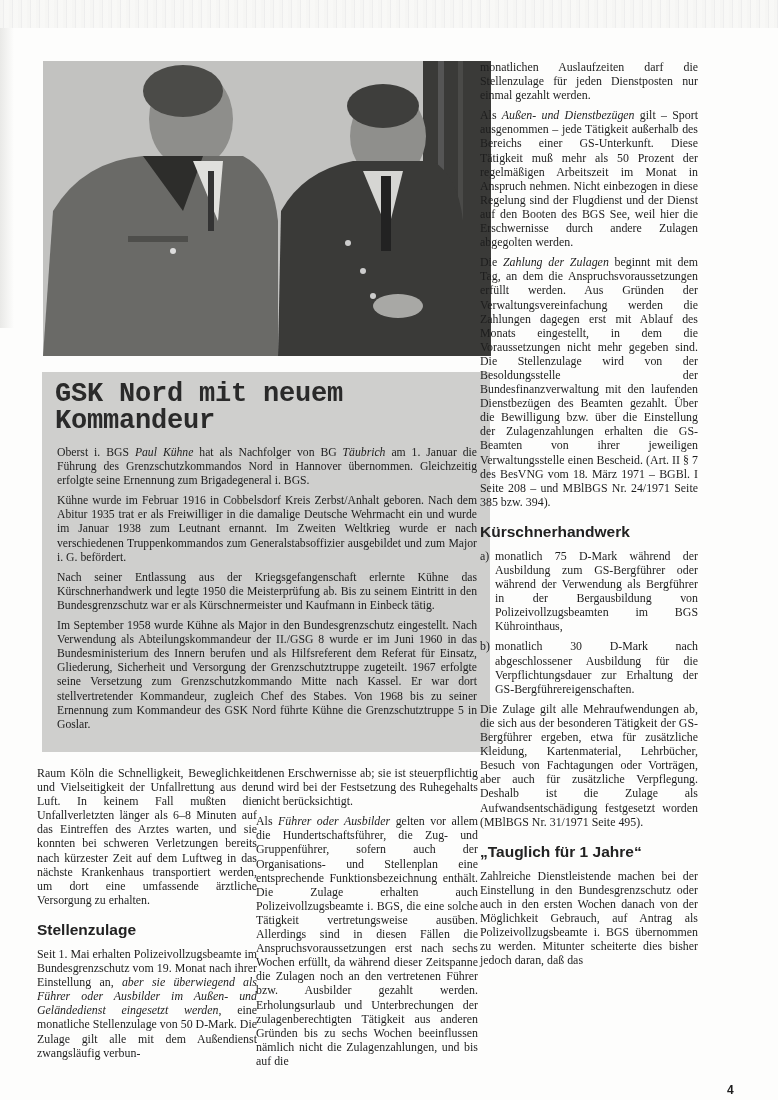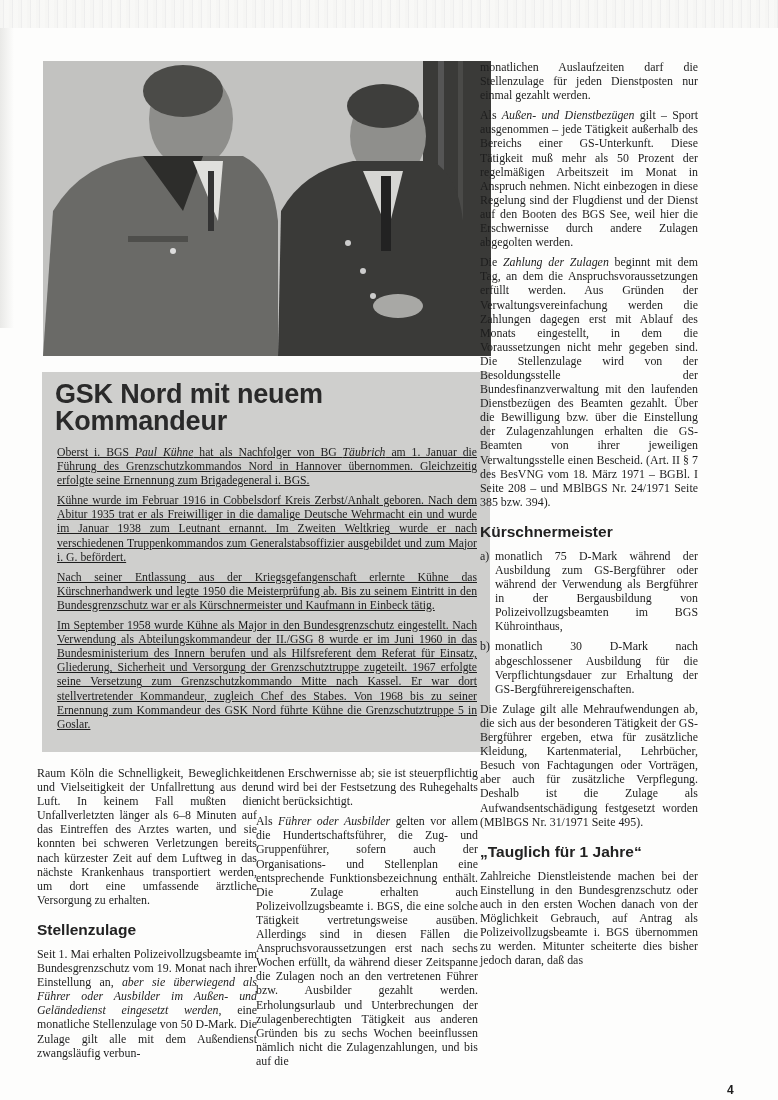--- a/index.html
+++ b/index.html
@@ -22,28 +22,28 @@
     position:absolute; left:43px; top:61px; width:448px; height:295px;
     background:#a8a8a6; overflow:hidden;
   }
   .photo svg { display:block; }
   .gray-box {
     position:absolute; left:42px; top:372px; width:448px; height:380px;
     background:#cfcfcd;
   }
   .gray-box h1 {
     margin:0; position:absolute; left:13px; top:9px; width:420px;
-    font-family:Liberation Sans, sans-serif; font-weight:bold;
+    font-family:Liberation Mono, monospace; font-weight:bold;
     font-size:27px; line-height:27px; color:#2a2a2a; letter-spacing:-0.2px;
   }
   .gray-box .body {
     position:absolute; left:15px; top:74px; width:420px;
     font-size:11.7px; line-height:14.1px; text-align:justify;
   }
-  .gray-box .body p { margin:0 0 6px 0;text-decoration:underline; }
+  .gray-box .body p { margin:0 0 6px 0; }
   .col {
     position:absolute; font-size:11.9px; line-height:14.1px; text-align:justify;
   }
   .col p { margin:0 0 6px 0; }
   .col h2 {
     font-family:"Liberation Sans","DejaVu Sans",sans-serif; font-weight:bold;
     font-size:15.5px; line-height:18px; margin:14px 0 8px 0; color:#222;
     text-align:left;
   }
   .col1 { left:37px; top:766px; width:220px; }
@@ -111,21 +111,21 @@
 
 <div class="col col2">
   <p>denen Erschwernisse ab; sie ist steuerpflichtig und wird bei der Festsetzung des Ruhegehalts nicht berücksichtigt.</p>
   <p>Als <i>Führer oder Ausbilder</i> gelten vor allem die Hundertschaftsführer, die Zug- und Gruppenführer, sofern auch der Organisations- und Stellenplan eine entsprechende Funktionsbezeichnung enthält. Die Zulage erhalten auch Polizeivollzugsbeamte i. BGS, die eine solche Tätigkeit vertretungsweise ausüben. Allerdings sind in diesen Fällen die Anspruchsvoraussetzungen erst nach sechs Wochen erfüllt, da während dieser Zeitspanne die Zulagen noch an den vertretenen Führer bzw. Ausbilder gezahlt werden. Erholungsurlaub und Unterbrechungen der zulagenberechtigten Tätigkeit aus anderen Gründen bis zu sechs Wochen beeinflussen nämlich nicht die Zulagenzahlungen, und bis auf die</p>
 </div>
 
 <div class="col col3">
   <p>monatlichen Auslaufzeiten darf die Stellenzulage für jeden Dienstposten nur einmal gezahlt werden.</p>
   <p>Als <i>Außen- und Dienstbezügen</i> gilt – Sport ausgenommen – jede Tätigkeit außerhalb des Bereichs einer GS-Unterkunft. Diese Tätigkeit muß mehr als 50 Prozent der regelmäßigen Arbeitszeit im Monat in Anspruch nehmen. Nicht einbezogen in diese Regelung sind der Flugdienst und der Dienst auf den Booten des BGS See, weil hier die Erschwernisse durch andere Zulagen abgegolten werden.</p>
   <p>Die <i>Zahlung der Zulagen</i> beginnt mit dem Tag, an dem die Anspruchsvoraussetzungen erfüllt werden. Aus Gründen der Verwaltungsvereinfachung werden die Zahlungen dagegen erst mit Ablauf des Monats eingestellt, in dem die Voraussetzungen nicht mehr gegeben sind. Die Stellenzulage wird von der Besoldungsstelle der Bundesfinanzverwaltung mit den laufenden Dienstbezügen des Beamten gezahlt. Über die Bewilligung bzw. über die Einstellung der Zulagenzahlungen erhalten die GS-Beamten von ihrer jeweiligen Verwaltungsstelle einen Bescheid. (Art. II § 7 des BesVNG vom 18. März 1971 – BGBl. I Seite 208 – und MBlBGS Nr. 24/1971 Seite 385 bzw. 394).</p>
-  <h2>Kürschnermeister</h2>
+  <h2>Kürschnerhandwerk</h2>
   <div class="list-item">
     <span class="marker">a)</span>
     <span class="txt">monatlich 75 D-Mark während der Ausbildung zum GS-Bergführer oder während der Verwendung als Bergführer in der Bergausbildung von Polizeivollzugsbeamten im BGS Kührointhaus,</span>
   </div>
   <div class="list-item">
     <span class="marker">b)</span>
     <span class="txt">monatlich 30 D-Mark nach abgeschlossener Ausbildung für die Verpflichtungsdauer zur Erhaltung der GS-Bergführereigenschaften.</span>
   </div>
   <p>Die Zulage gilt alle Mehraufwendungen ab, die sich aus der besonderen Tätigkeit der GS-Bergführer ergeben, etwa für zusätzliche Kleidung, Kartenmaterial, Lehrbücher, Besuch von Fachtagungen oder Vorträgen, aber auch für zusätzliche Verpflegung. Deshalb ist die Zulage als Aufwandsentschädigung festgesetzt worden (MBlBGS Nr. 31/1971 Seite 495).</p>
   <h2>„Tauglich für 1 Jahre“</h2>

